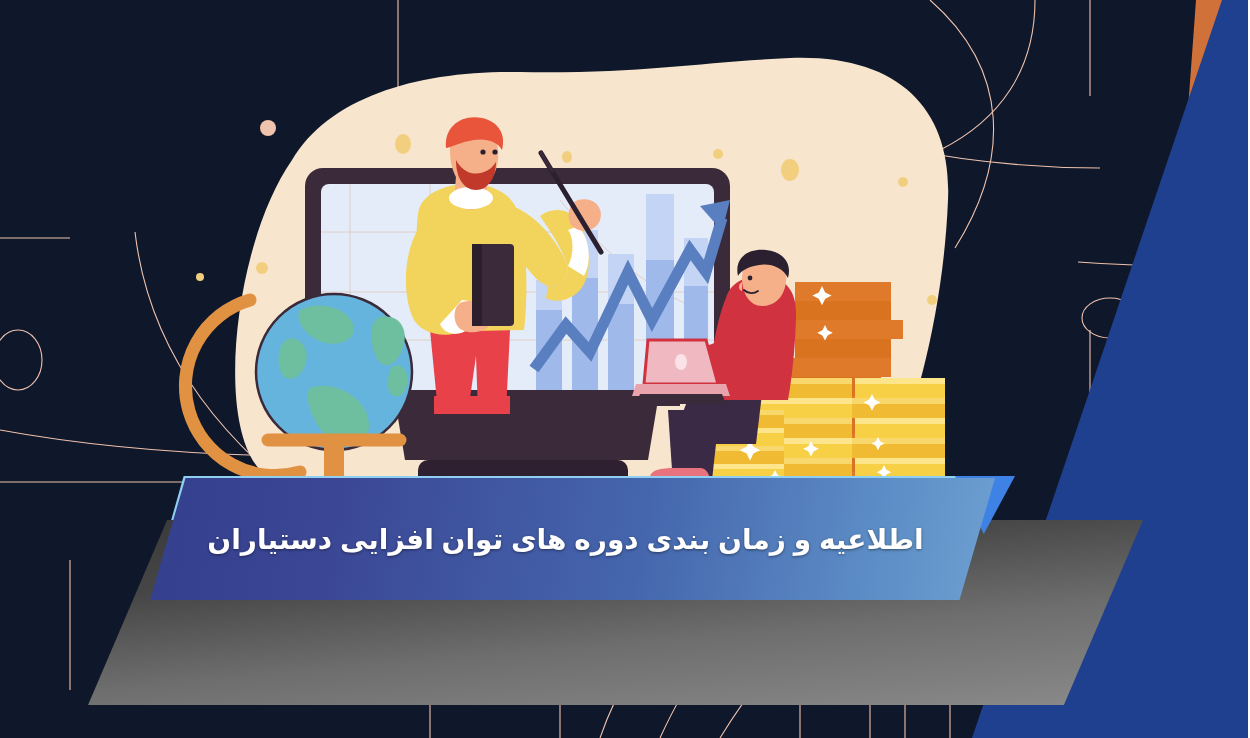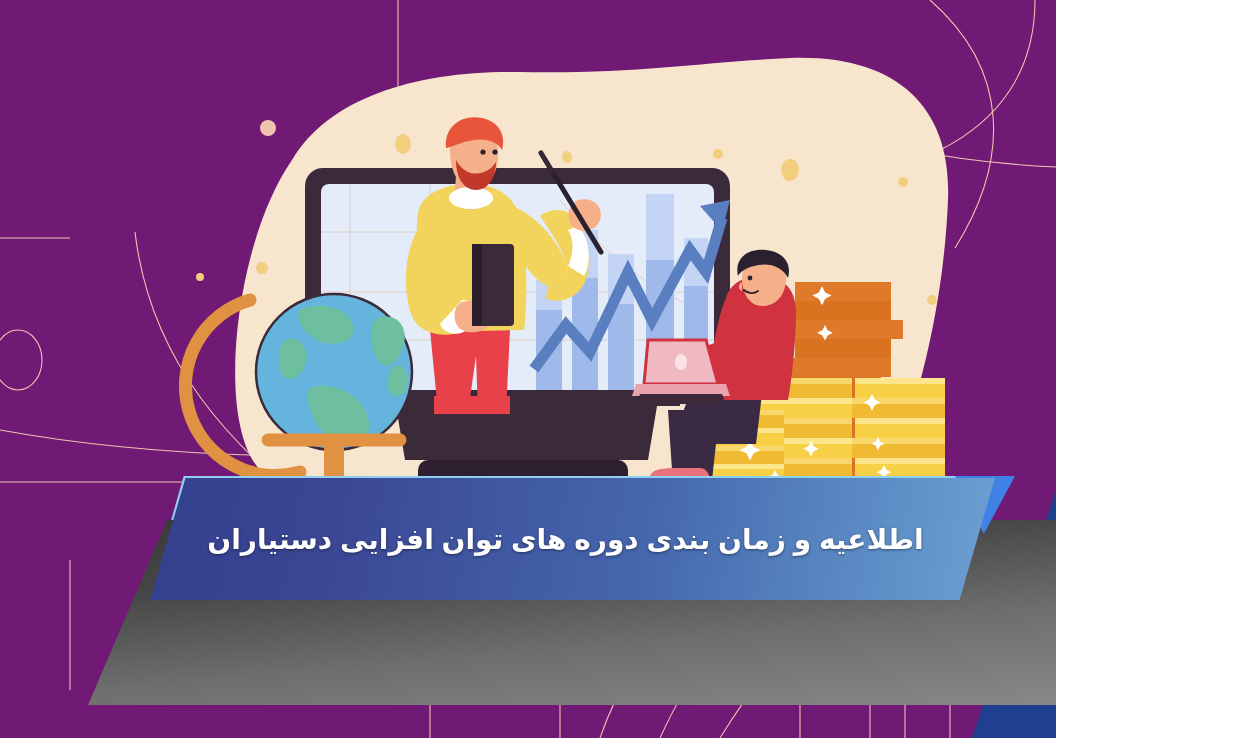--- a/index.html
+++ b/index.html
@@ -2,22 +2,22 @@
 <html><head>
 <meta charset="utf-8">
 <style>
   * { margin:0; padding:0; box-sizing:border-box; }
   html,body{
     width:1250px; height:738px; overflow:hidden;
     background:#ffffff;
     font-family:"Liberation Sans","DejaVu Sans",sans-serif;
   }
   #stage{
-    position:relative; width:1056px; height:738px;
-    background:#701a75; overflow:hidden;padding-left:12px;
+    position:relative; width:1248px; height:738px;
+    background:#0f172a; overflow:hidden;padding-left:12px;
   }
   .layer{ position:absolute; top:0; left:0; width:1250px; height:738px; }
 
   
   #band-orange{
     position:absolute; top:0; left:0; width:1250px; height:738px;
     z-index:5; pointer-events:none;
   }
   #band-blue{
     position:absolute; top:0; left:0; width:1250px; height:738px;

